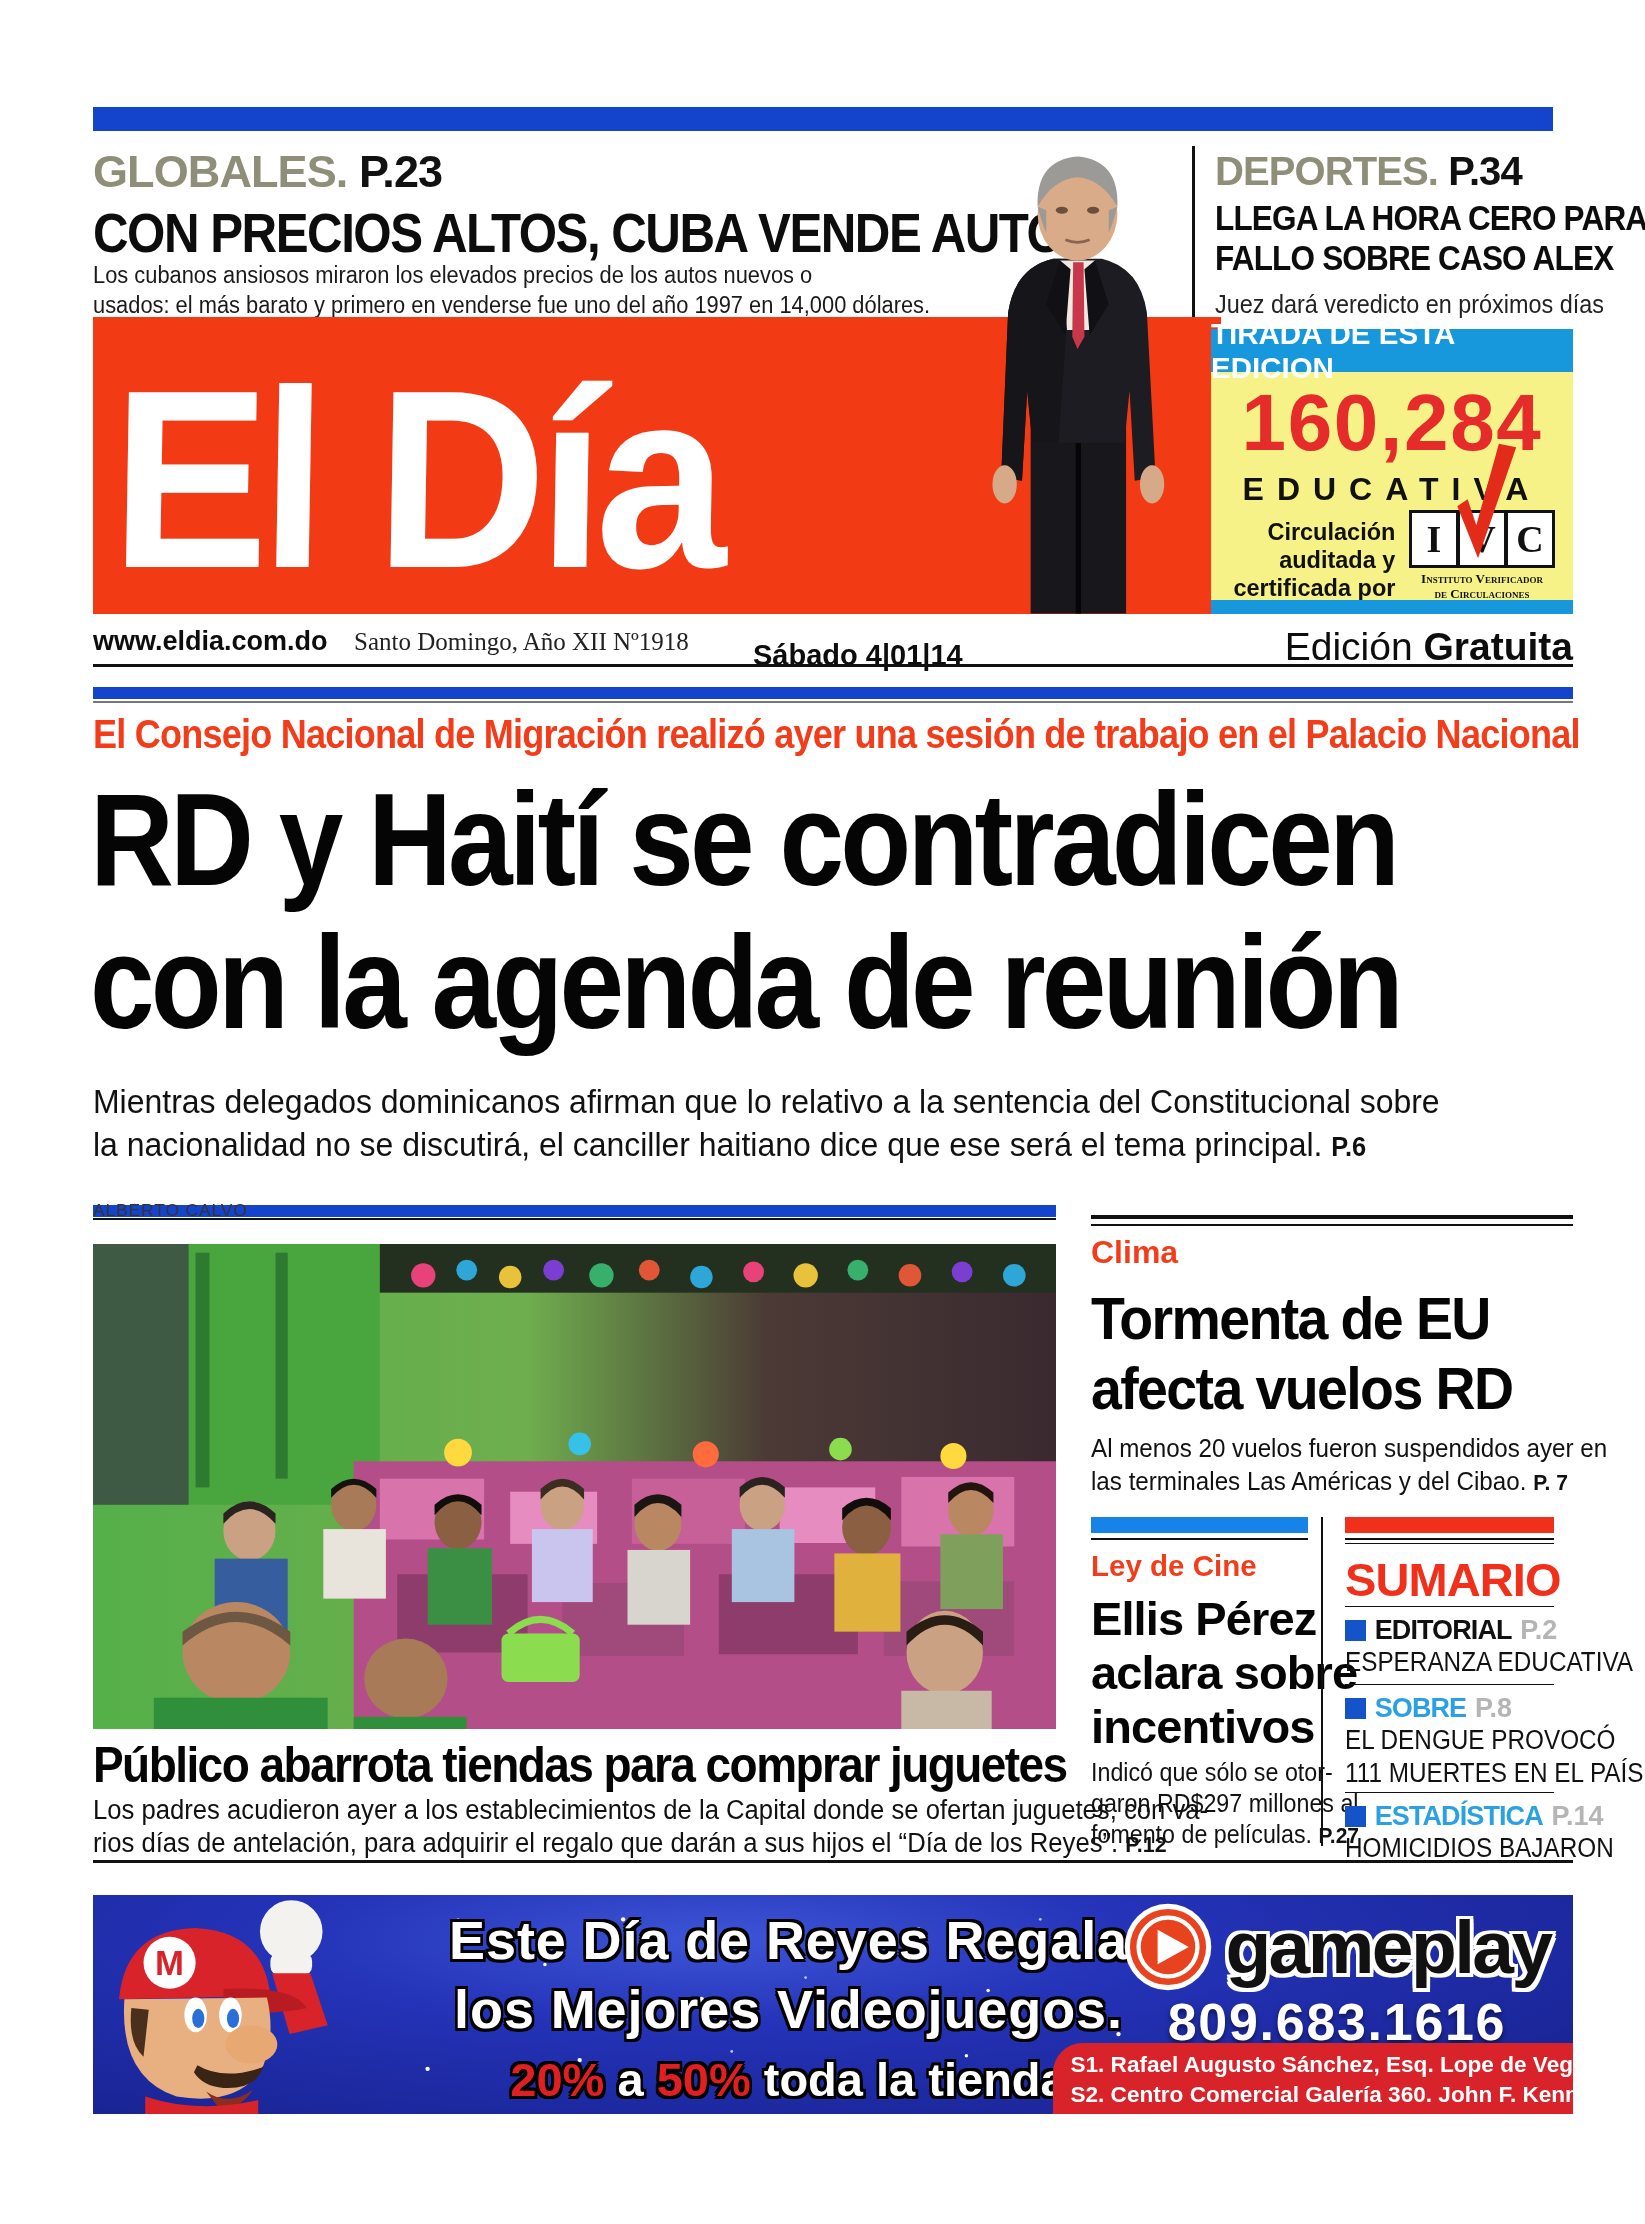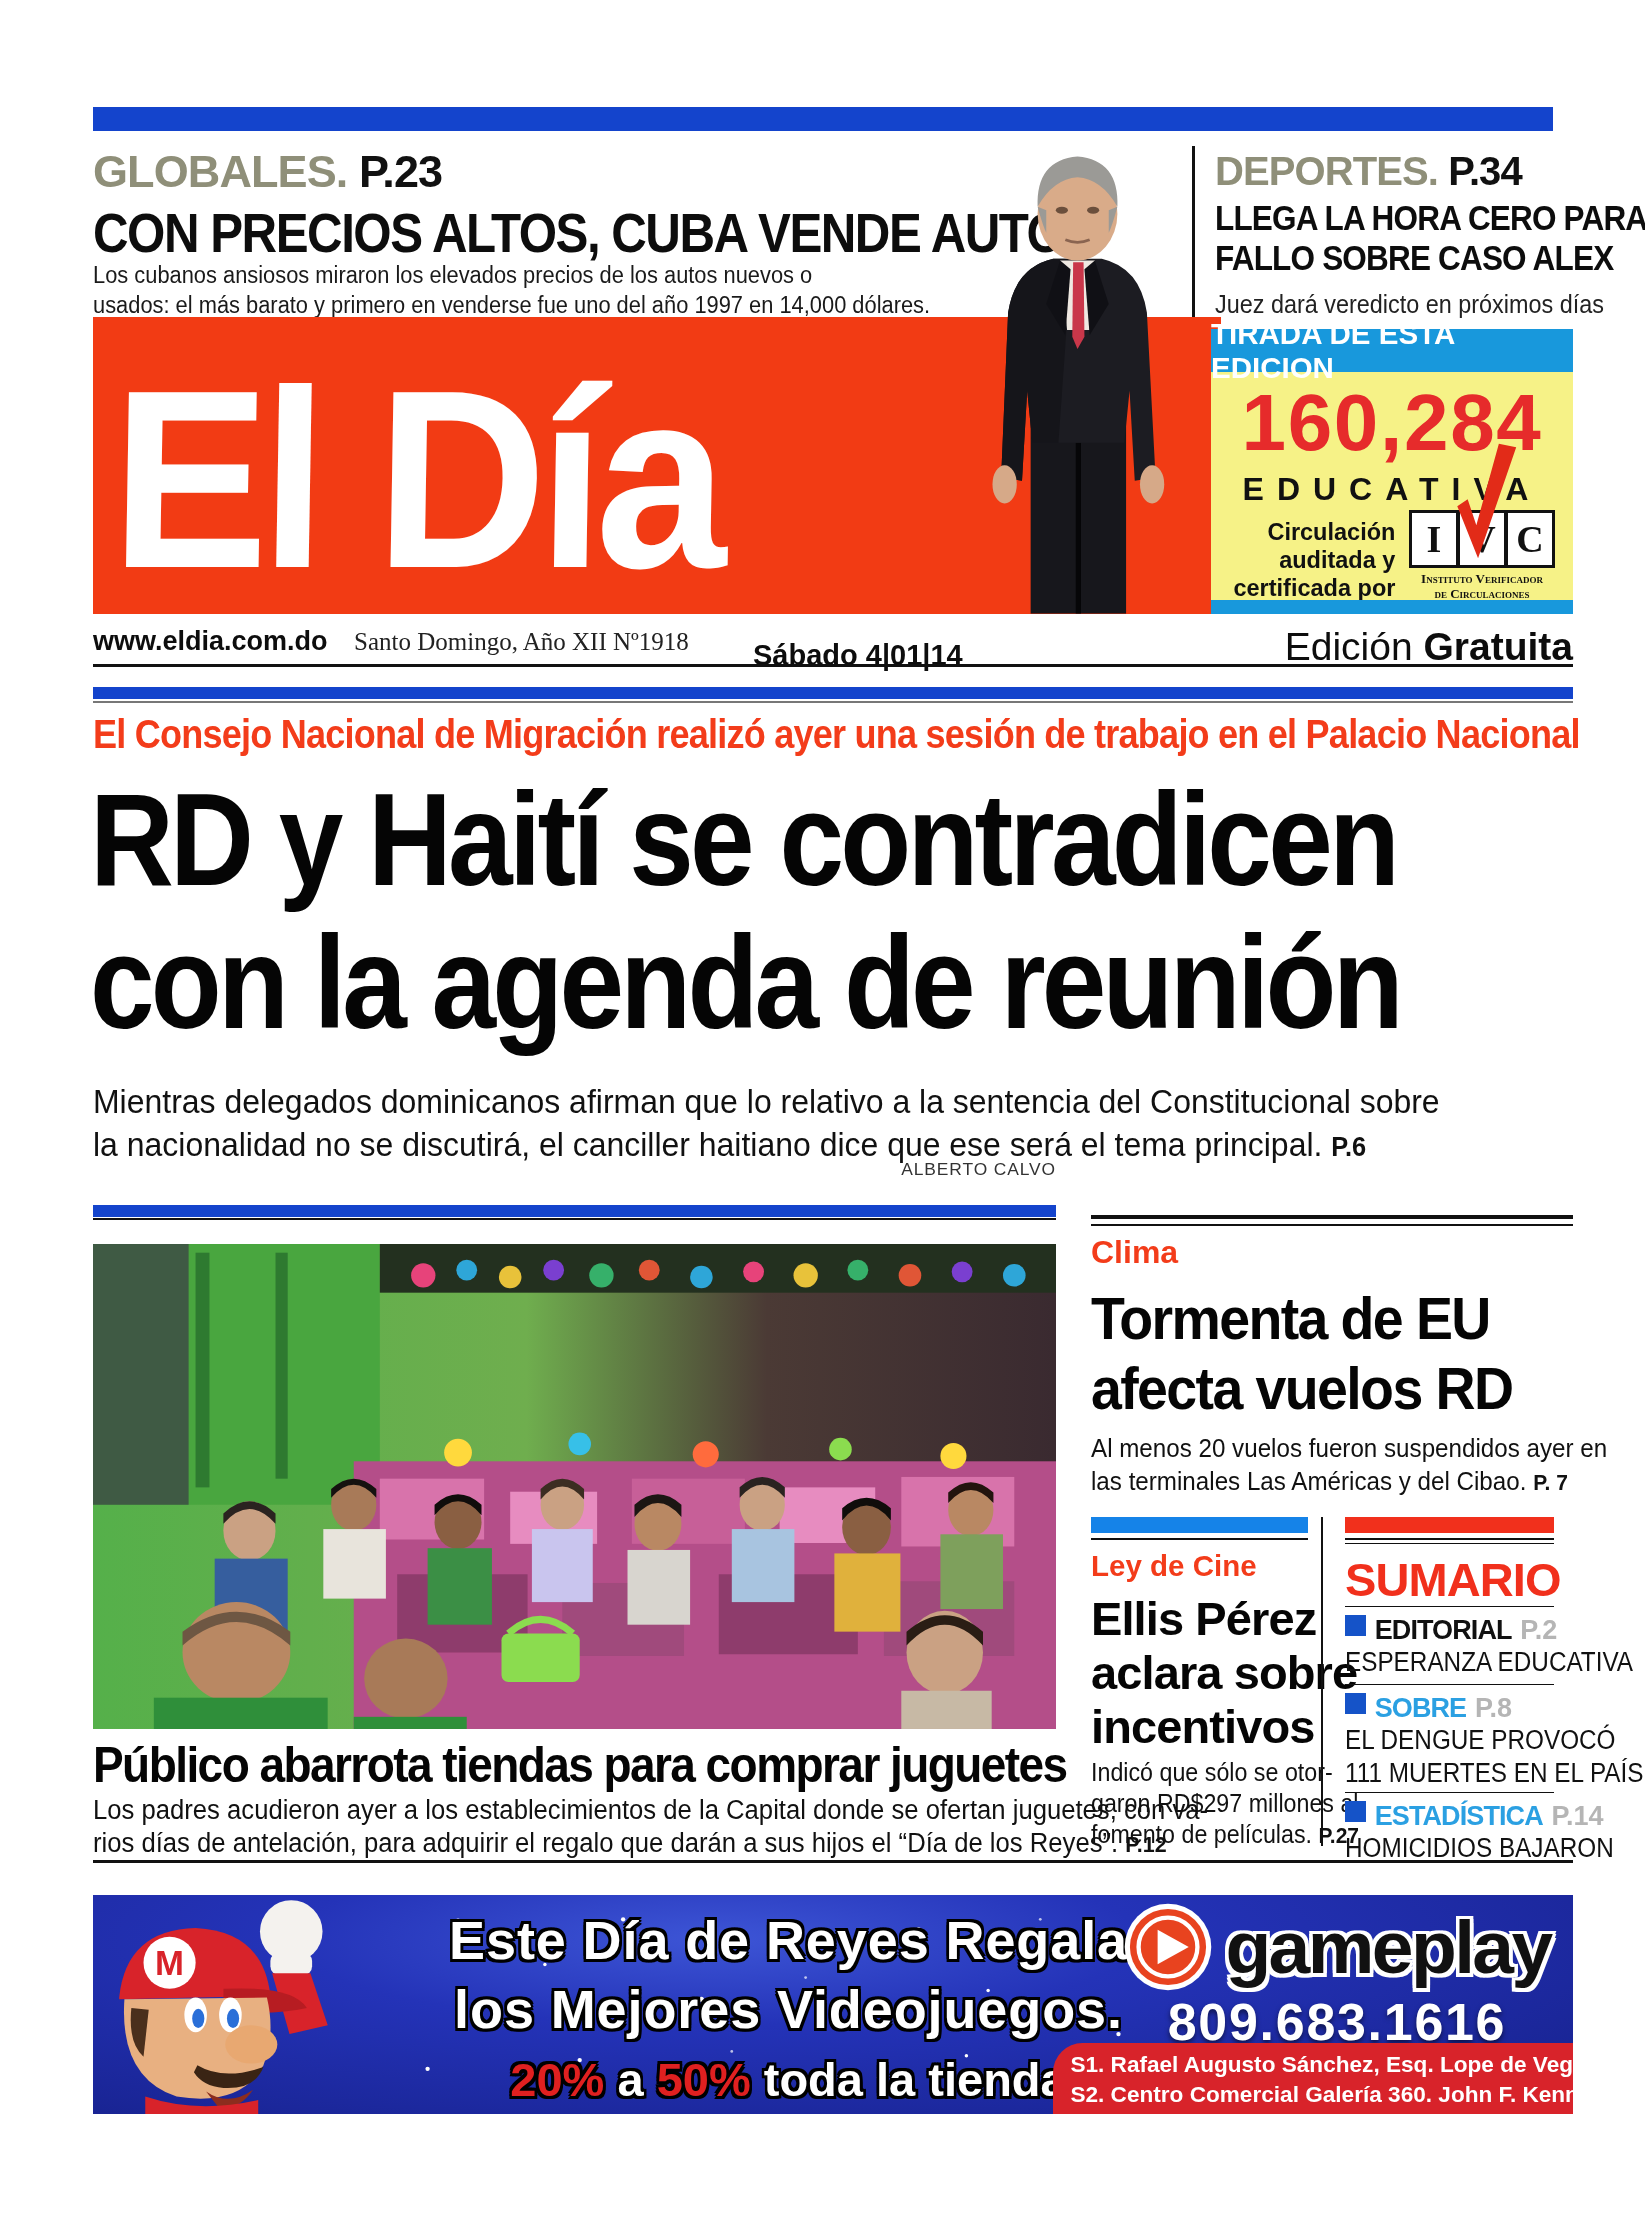--- a/index.html
+++ b/index.html
@@ -57,21 +57,21 @@
   .cap-body b{font-weight:700;font-size:22.6px;}
   
   .mini-label{color:#f33c1a;font-weight:700;font-size:32px;}
   .clima-head{font-weight:900;font-size:59px;line-height:70px;letter-spacing:-1.7px;color:#050505;
               white-space:nowrap;transform:scaleX(.94);transform-origin:0 0;}
   .col-body{font-weight:400;font-size:26px;line-height:33px;color:#111;white-space:nowrap;
             transform:scaleX(.93);transform-origin:0 0;}
   .col-body b{font-weight:700;font-size:22.6px;}
   .cine-head{font-weight:900;font-size:47px;line-height:54px;letter-spacing:-0.9px;color:#050505;white-space:nowrap;}
   .sum-title{color:#f1301c;font-weight:900;font-size:47px;letter-spacing:-0.9px;}
-  .sum-row{display:flex;align-items:flex-start;gap:8.7px;}
+  .sum-row{display:flex;align-items:center;gap:8.7px;}
   .sum-sq{width:21px;height:21px;background:#1553c8;flex:0 0 auto;}
   .sum-label{font-weight:700;font-size:27px;letter-spacing:-0.9px;white-space:nowrap;}
   .sum-page{font-weight:700;font-size:27px;color:#b5b5b5;}
   .sum-text{font-weight:400;font-size:27px;line-height:33px;color:#111;white-space:nowrap;
             transform:scaleX(.9);transform-origin:0 0;}
   .lbl-black{color:#111;} .lbl-blue{color:#2ba0e2;}
   
   .ad{background:radial-gradient(ellipse at 42% 20%, #3d55d6 0%, #2433b8 35%, #16208a 100%);overflow:hidden;}
   .ad-big{color:#fff;font-weight:700;font-size:54px;letter-spacing:0.9px;white-space:nowrap;
           text-shadow:2.6px 0 #000,-2.6px 0 #000,0 2.6px #000,0 -2.6px #000,2.6px 2.6px #000,-2.6px -2.6px #000,2.6px -2.6px #000,-2.6px 2.6px #000;}
@@ -189,21 +189,21 @@
     <div>RD y Haití se contradicen</div>
     <div>con la agenda de reunión</div>
   </div>
   <div class="abs deck" style="left:93px;top:1080px;">
     <div>Mientras delegados dominicanos afirman que lo relativo a la sentencia del Constitucional sobre</div>
     <div><span>la nacionalidad no se discutirá, el canciller haitiano dice que ese será el tema principal.</span> <b>P.6</b></div>
   </div>
 
   <div class="abs bar" style="left:93px;top:1205px;width:963px;height:12px;"></div>
   <div class="abs rule" style="left:93px;top:1218px;width:963px;height:1.7px;"></div>
-  <div class="abs credit" style="left:93px;top:1159px;width:963px;text-align:right;">ALBERTO CALVO</div>
+  <div class="abs credit" style="left:93px;top:1200px;width:963px;">ALBERTO CALVO</div>
 
   <svg class="abs" style="left:93px;top:1244px;" width="963" height="485" viewBox="0 0 1108 558">
     <defs>
       <linearGradient id="bgG" x1="0" y1="0" x2="1" y2="0">
         <stop offset="0" stop-color="#55b04a"></stop>
           <stop offset="0.45" stop-color="#6fae4e"></stop>
         <stop offset="0.7" stop-color="#4b3a35"></stop>
           <stop offset="1" stop-color="#3a2a30"></stop>
       </linearGradient>
     </defs>

